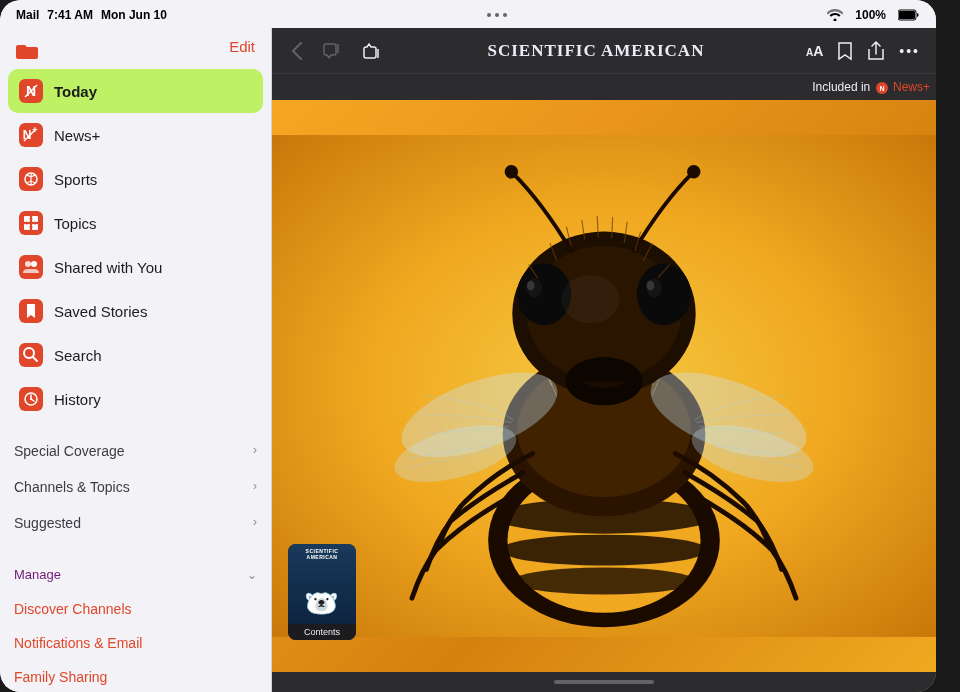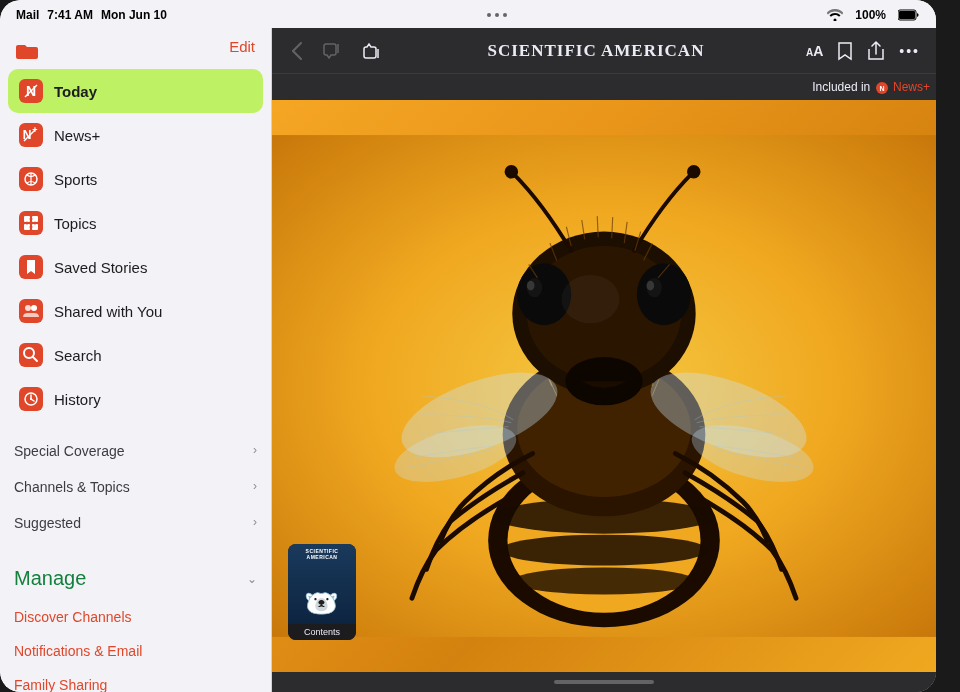--- a/index.html
+++ b/index.html
@@ -166,22 +166,22 @@
 
     .manage-header {
       display: flex;
       align-items: center;
       justify-content: space-between;
       padding: 10px 14px;
       cursor: pointer;
     }
 
     .manage-label {
-      font-size: 20px;
-      color: #15803d;
+      font-size: 13px;
+      color: #701a75;
     }
 
     .manage-link {
       display: block;
       padding: 9px 14px;
       font-size: 14px;
       color: #e0472a;
       cursor: pointer;
     }
 
@@ -447,36 +447,36 @@
               </g>
             </svg>
           </div>
           <span class="nav-label">Topics</span>
         </div>
 
         <div class="nav-item">
           <div class="nav-icon">
             <svg width="24" height="24" viewBox="0 0 24 24">
               <rect width="24" height="24" rx="6" fill="#e0472a"></rect>
-              <path d="M8 5h8v14l-4-3-4 3z" fill="white"></path>
-            </svg>
-          </div>
-          <span class="nav-label">Saved Stories</span>
+              <circle cx="9" cy="9" r="3" fill="white" opacity="0.8"></circle>
+              <circle cx="15" cy="9" r="3" fill="white"></circle>
+              <path d="M4 18 Q4 14 9 14 Q12 14 12 14 Q12 14 15 14 Q20 14 20 18" fill="white" opacity="0.7"></path>
+            </svg>
+          </div>
+          <span class="nav-label">Shared with You</span>
         </div>
 
         <div class="nav-item">
           <div class="nav-icon">
             <svg width="24" height="24" viewBox="0 0 24 24">
               <rect width="24" height="24" rx="6" fill="#e0472a"></rect>
-              <circle cx="9" cy="9" r="3" fill="white" opacity="0.8"></circle>
-              <circle cx="15" cy="9" r="3" fill="white"></circle>
-              <path d="M4 18 Q4 14 9 14 Q12 14 12 14 Q12 14 15 14 Q20 14 20 18" fill="white" opacity="0.7"></path>
-            </svg>
-          </div>
-          <span class="nav-label">Shared with You</span>
+              <path d="M8 5h8v14l-4-3-4 3z" fill="white"></path>
+            </svg>
+          </div>
+          <span class="nav-label">Saved Stories</span>
         </div>
 
         <div class="nav-item">
           <div class="nav-icon">
             <svg width="24" height="24" viewBox="0 0 24 24">
               <rect width="24" height="24" rx="6" fill="#e0472a"></rect>
               <circle cx="10" cy="10" r="5" fill="none" stroke="white" stroke-width="2"></circle>
               <line x1="14" y1="14" x2="18" y2="18" stroke="white" stroke-width="2" stroke-linecap="round"></line>
             </svg>
           </div>

